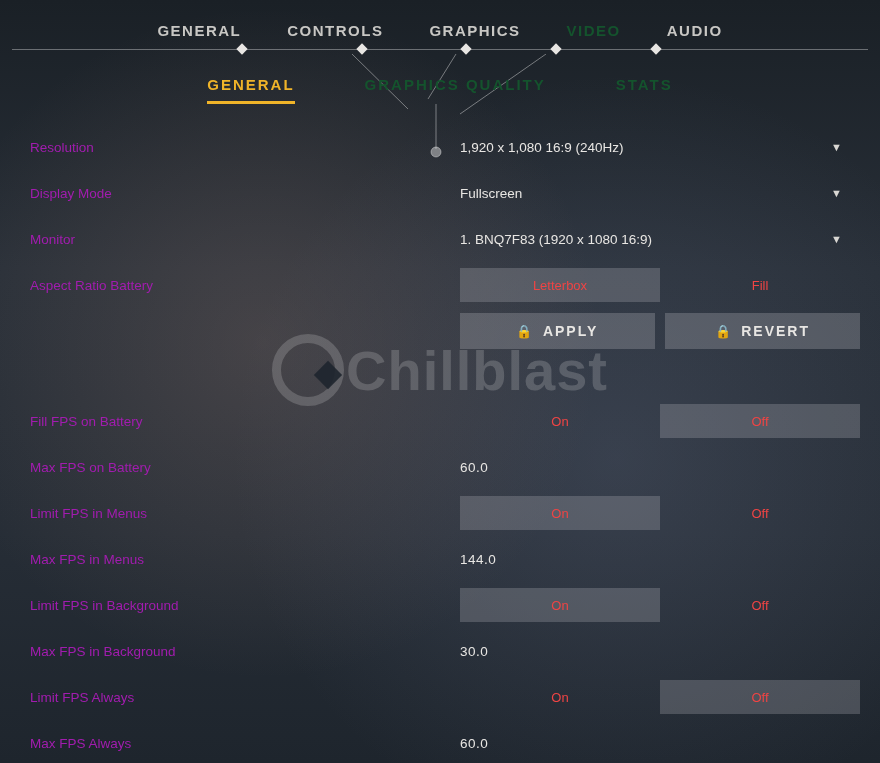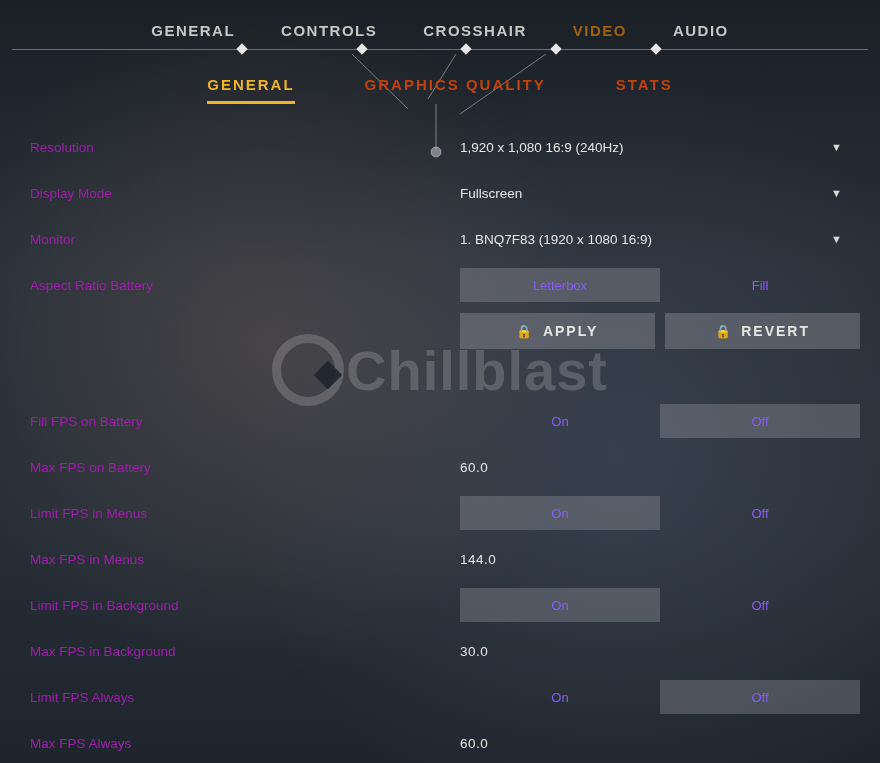--- a/index.html
+++ b/index.html
@@ -19,21 +19,21 @@
     display: flex;
     justify-content: center;
     gap: 46px;
     padding: 22px 0 10px;
     font-size: 15px;
     font-weight: 700;
     letter-spacing: 1.5px;
     position: relative;
   }
   .topnav .tab { color: #c8c7c4; cursor: pointer; position: relative; text-align: center; }
-  .topnav .tab.active { color: #a16207; }
+  .topnav .tab.active { color: #14532d; }
   .topnav-line {
     height: 1px; background: rgba(255,255,255,0.35);
     margin: 0 12px;
     position: relative;
   }
   .diamond {
     position: absolute; width: 8px; height: 8px; background: #e8e6e3;
     transform: rotate(45deg); top: -4px;
   }
 
@@ -45,42 +45,42 @@
   .subnav {
     display: flex;
     justify-content: center;
     gap: 70px;
     padding: 26px 0 8px;
     font-size: 15px;
     font-weight: 700;
     letter-spacing: 2px;
     position: relative;
   }
-  .subnav .stab { color: #c2410c; cursor: pointer; padding-bottom: 8px; }
+  .subnav .stab { color: #14532d; cursor: pointer; padding-bottom: 8px; }
   .subnav .stab.active { color: #f0b429; border-bottom: 3px solid #f0b429; }
 
   
   .settings { padding: 12px 20px 0 30px; }
   .row {
     display: flex;
     align-items: center;
     min-height: 46px;
     font-size: 13.5px;
   }
   .row .label { flex: 0 0 430px; color: #a21caf; }
 
   
   .dd { flex: 1; display: flex; align-items: center; justify-content: space-between; padding-right: 18px; cursor: pointer; }
   .dd .caret { font-size: 11px; color: #d9d7d3; }
 
   
   .togglepair { flex: 1; display: flex; }
   .togglebtn {
     flex: 1; height: 34px; display: flex; align-items: center; justify-content: center;
-    cursor: pointer; font-size: 13px; color: #8b5cf6;
+    cursor: pointer; font-size: 13px; color: #ef4444;
   }
   .togglebtn.sel { background: rgba(180,180,185,0.28); }
 
   
   .valrow { flex: 1; text-align: left; letter-spacing: 0.5px; }
 
   
   .actionrow { display:flex; gap:10px; flex:1; }
   .actionbtn {
     flex:1; height:36px; background: rgba(180,180,185,0.30);
@@ -108,21 +108,21 @@
     width: 20px; height: 20px; background: rgba(30,37,45,0.9);
     transform: rotate(45deg);
   }
 </style>
 </head>
 <body>
 
 <div class="topnav">
   <div class="tab">GENERAL</div>
   <div class="tab">CONTROLS</div>
-  <div class="tab">CROSSHAIR</div>
+  <div class="tab">GRAPHICS</div>
   <div class="tab active">VIDEO</div>
   <div class="tab">AUDIO</div>
 </div>
 <div class="topnav-line">
   <span class="diamond" style="left:226px"></span>
   <span class="diamond" style="left:346px"></span>
   <span class="diamond" style="left:450px"></span>
   <span class="diamond" style="left:540px"></span>
   <span class="diamond" style="left:640px"></span>
 </div>

